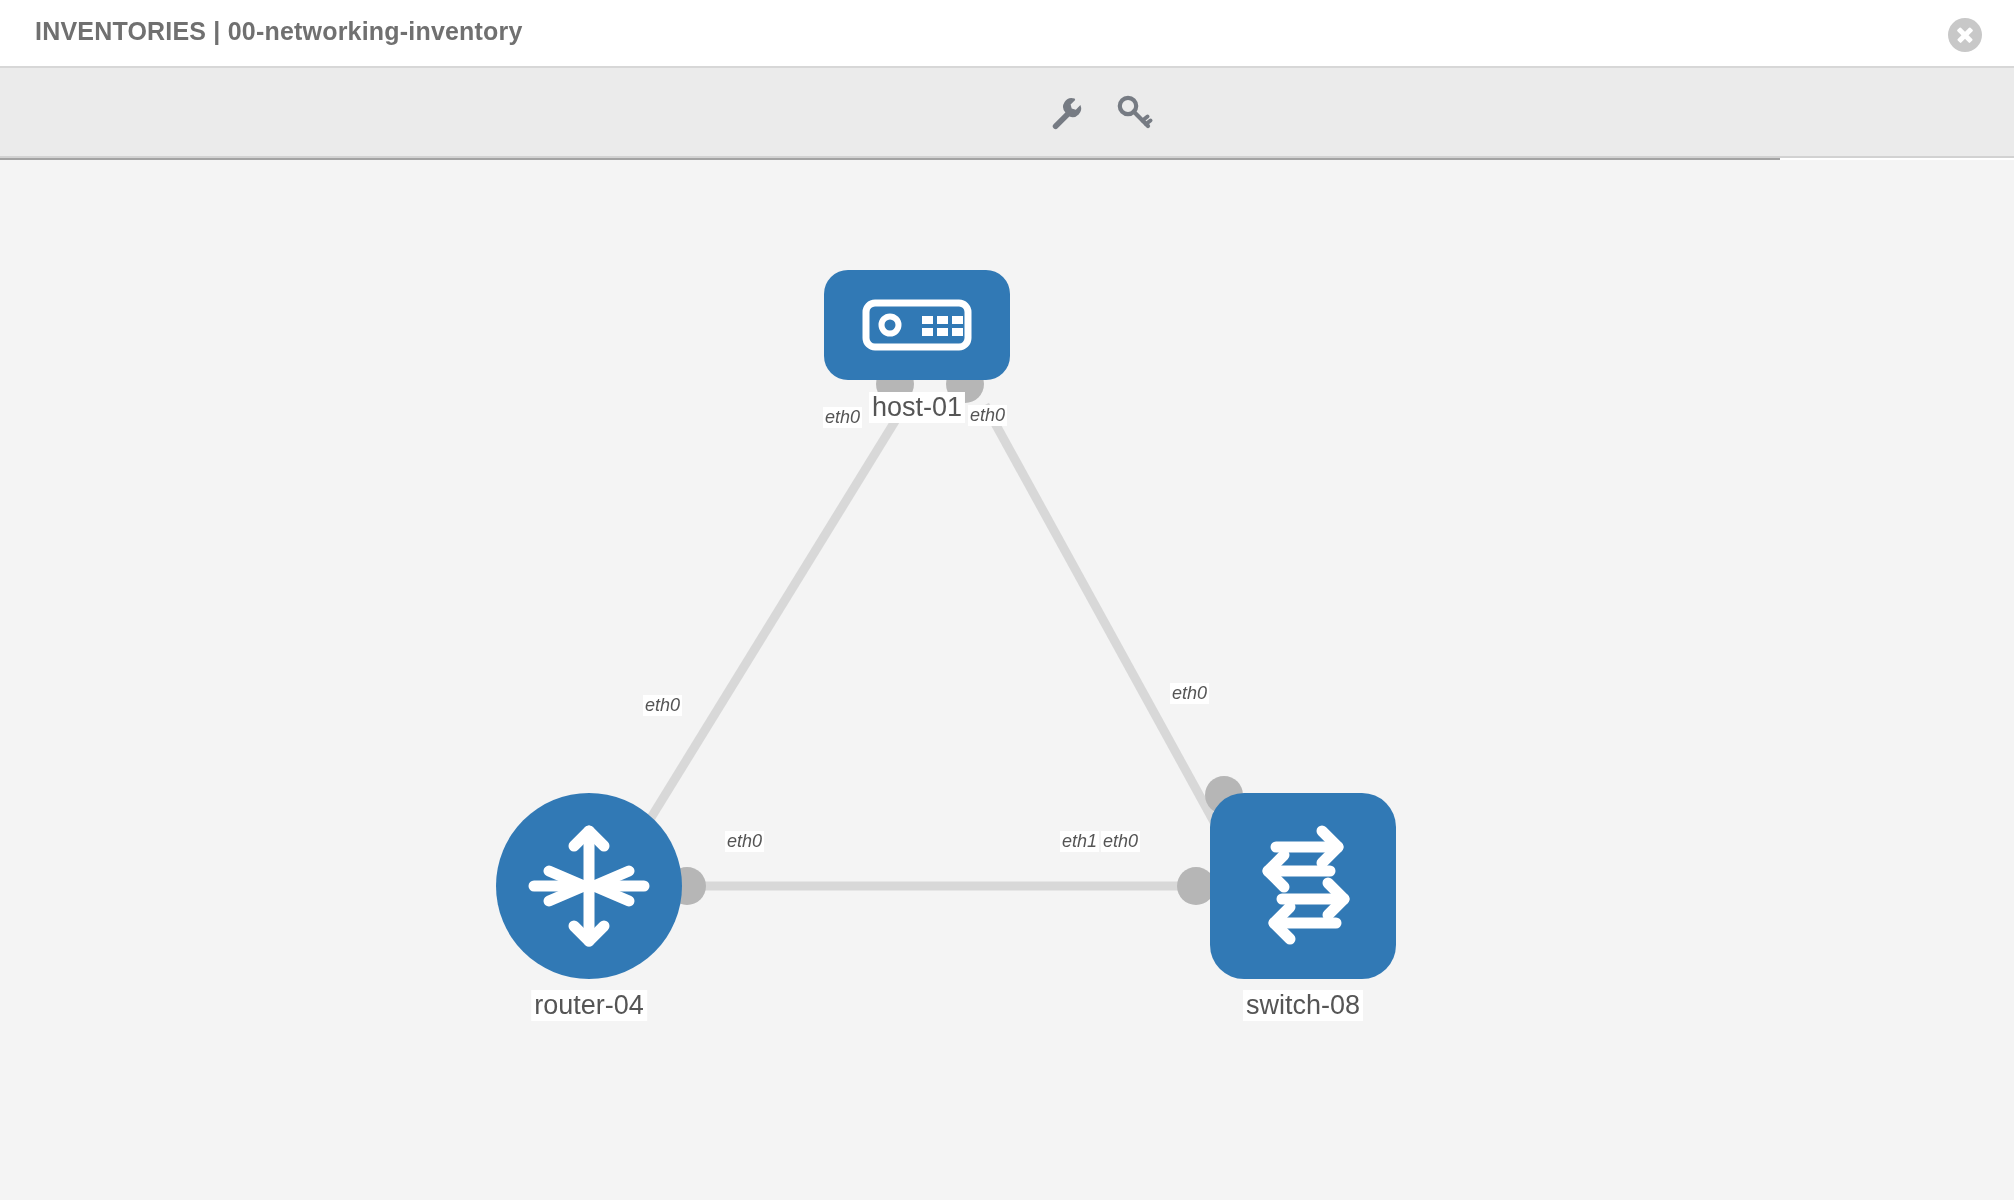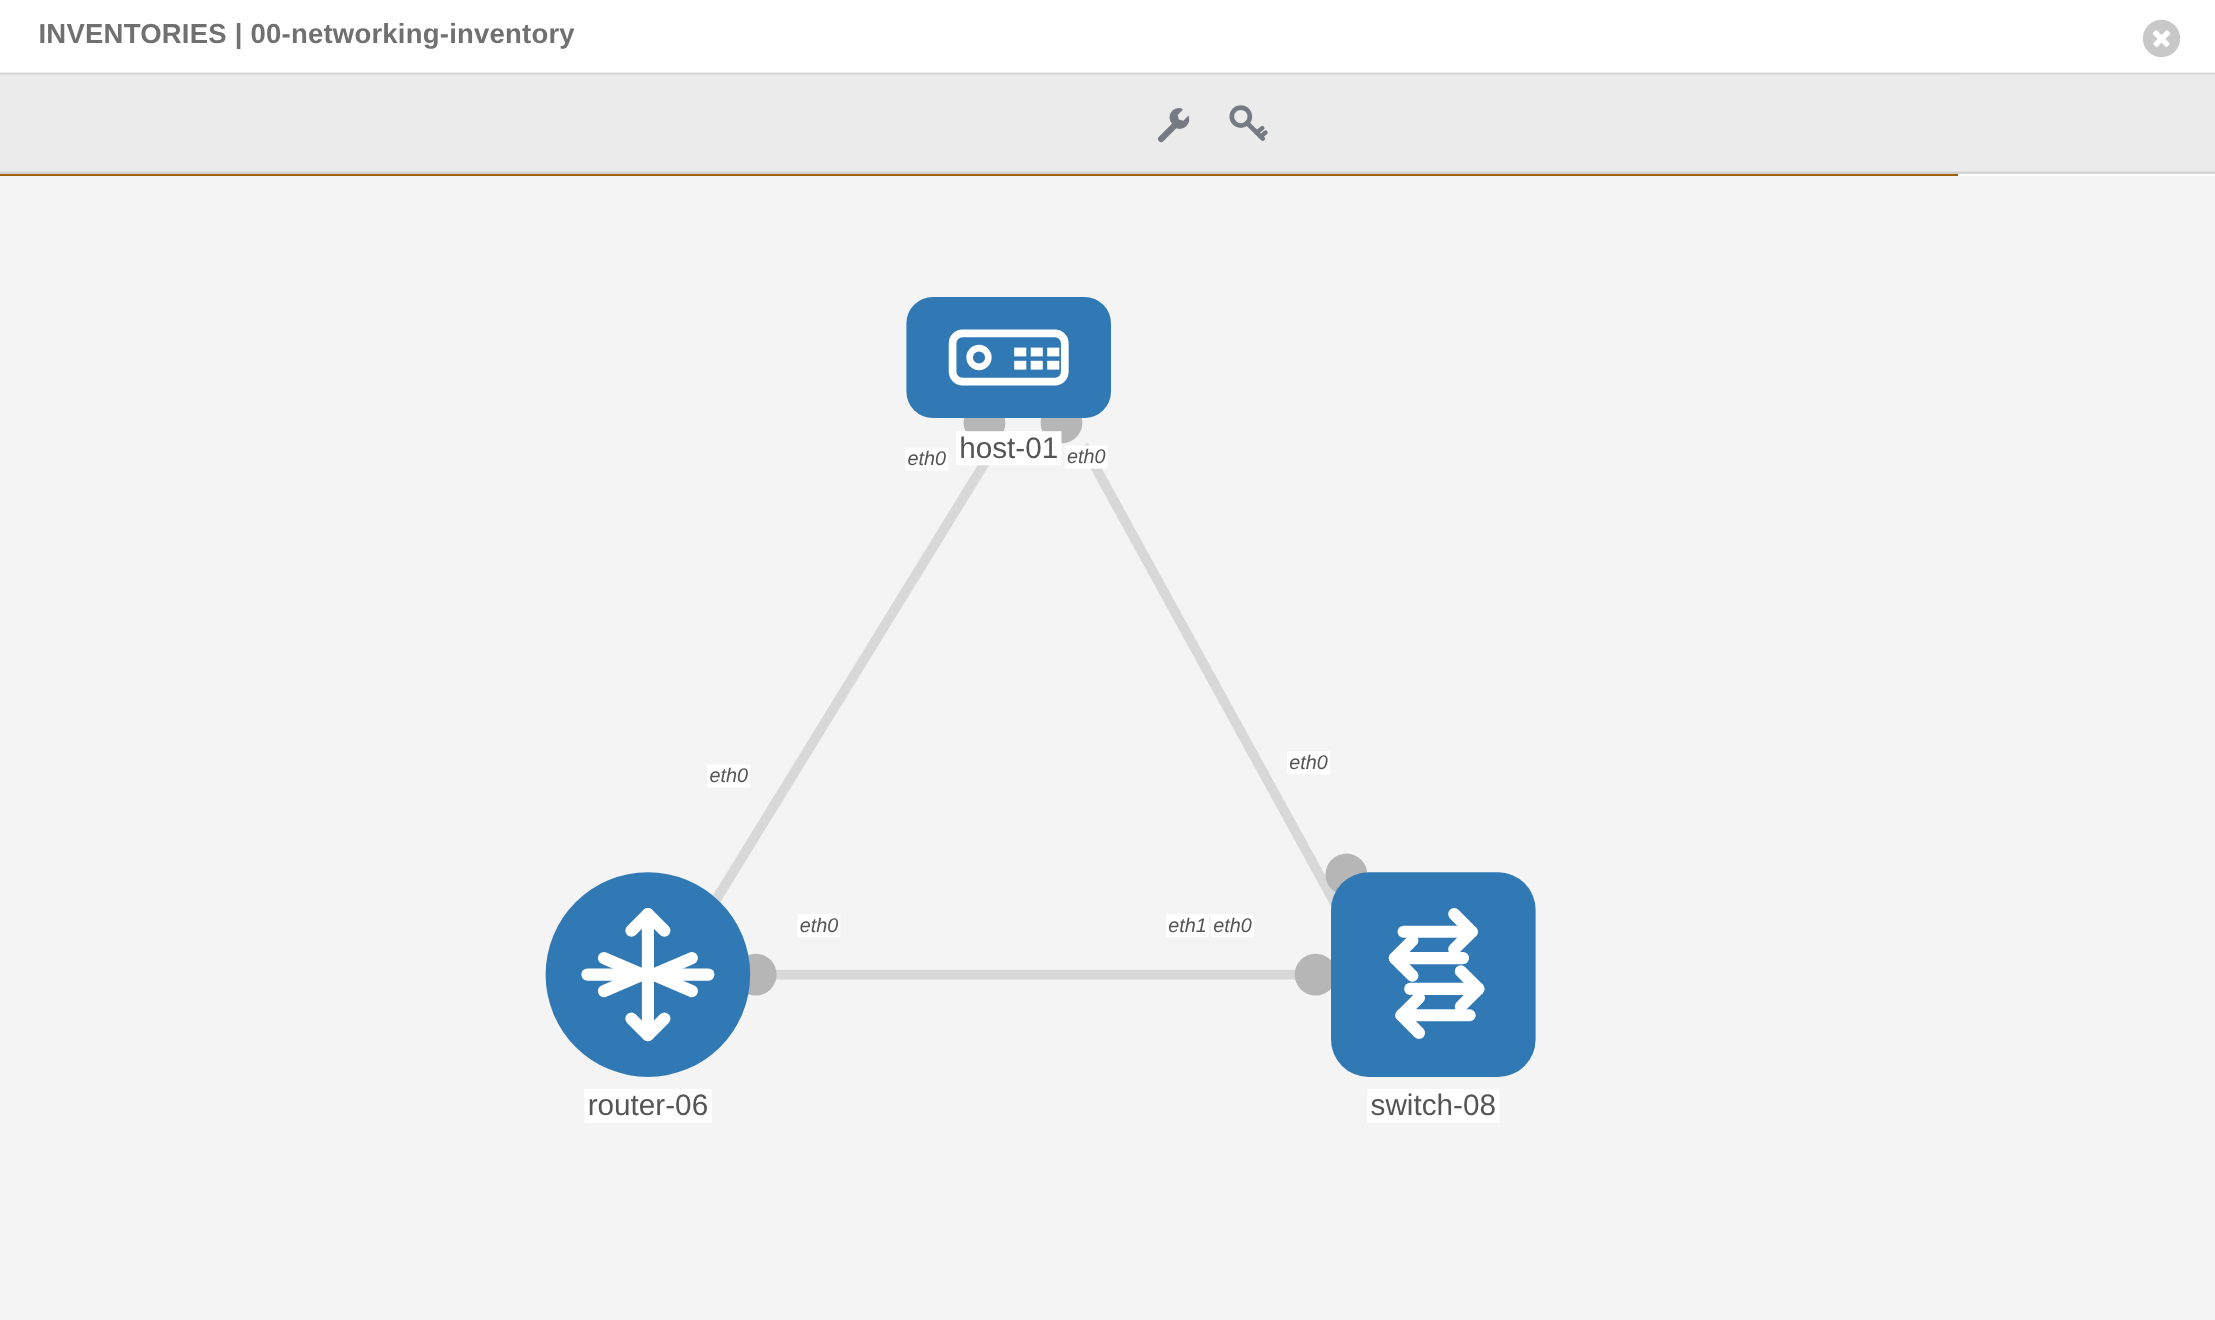--- a/index.html
+++ b/index.html
@@ -6,21 +6,21 @@
   * { box-sizing: border-box; margin: 0; padding: 0; }
   html, body {
     width: 2014px; height: 1200px;
     font-family: "Liberation Sans", sans-serif;
     background: #ffffff;
     overflow: hidden;
   }
   #app {
     position: relative;
     width: 1780px; height: 1200px;
-    background: #a16207;
+    background: #a3a3a3;
   }
 
   
   .titlebar {
     position: absolute; left: 0; top: 0;
     width: 2014px; height: 68px;
     background: #ffffff;
     border-bottom: 2px solid #d7d7d7;
   }
   .title-text {
@@ -278,21 +278,21 @@
             <path d="M78 53 L93 38 L108 53"></path>
           <path d="M93 148 L93 98"></path>
             <path d="M78 133 L93 148 L108 133"></path>
           <path d="M38 93 L88 93"></path>
             <path d="M53 78 L88 93 L53 108"></path>
           <path d="M148 93 L98 93"></path>
             <path d="M133 78 L98 93 L133 108"></path>
         </g>
       </svg>
     </div>
-    <div class="node-label" style="left:589px; top:830px;">router-06</div>
+    <div class="node-label" style="left:589px; top:830px;">router-04</div>
 
     <div class="node" style="left:1210px; top:633px; width:186px; height:186px;">
       <div class="node-shape-rrect"></div>
       <svg class="node-glyph" viewBox="0 0 186 186">
         <g fill="none" stroke="#ffffff" stroke-width="11" stroke-linecap="round" stroke-linejoin="round">
           <path d="M66 54 L128 54"></path>
             <path d="M112 38 L128 54 L112 70"></path>
           <path d="M120 78 L58 78"></path>
             <path d="M74 62 L58 78 L74 94"></path>
           <path d="M72 106 L134 106"></path>

